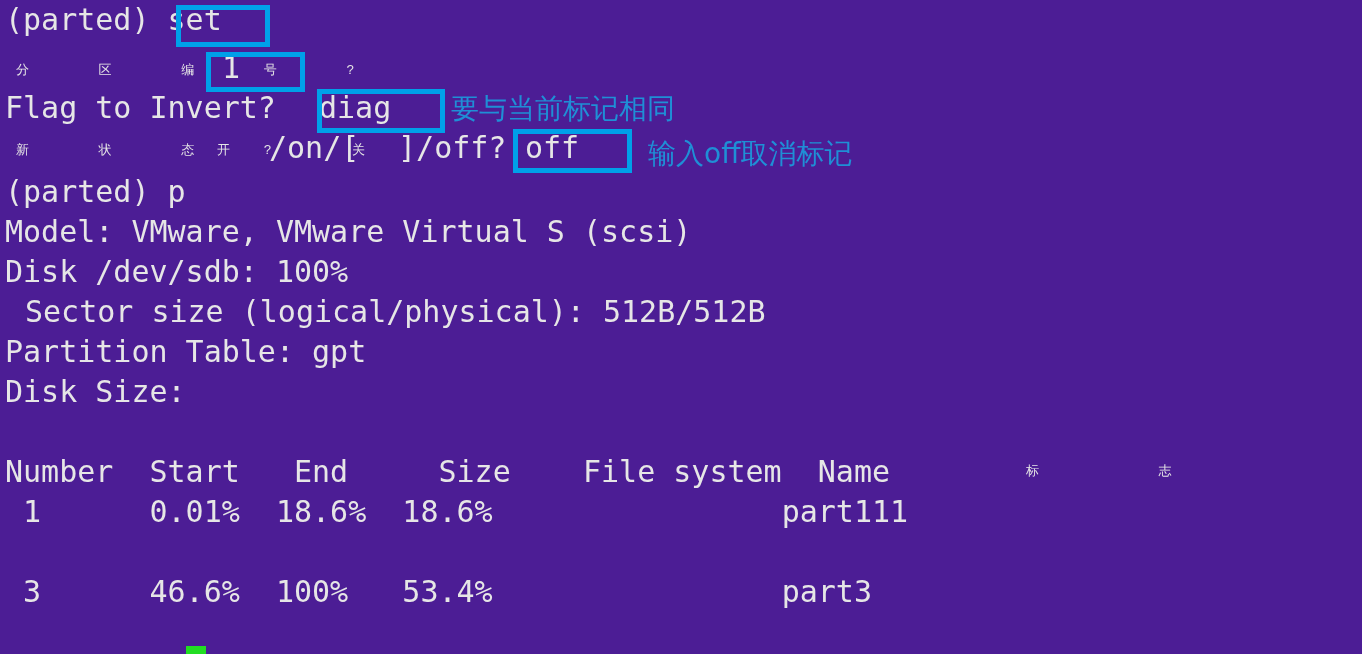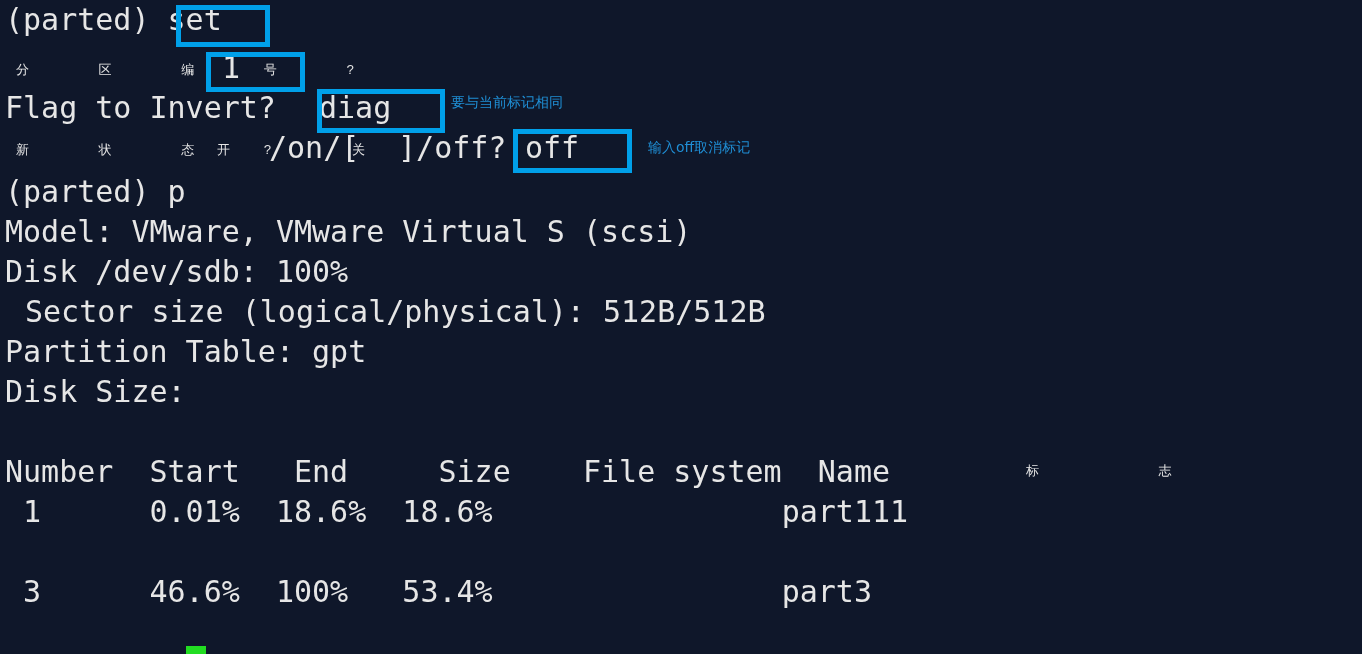--- a/index.html
+++ b/index.html
@@ -4,21 +4,21 @@
 <style>
   html, body {
     margin: 0;
     padding: 0;
     background: #000000;
   }
   #screen {
     position: relative;
     width: 1362px;
     height: 654px;
-    background: #0f172a;
+    background: #4c1d95;
     overflow: hidden;
     font-family: "DejaVu Sans Mono", "Liberation Mono", monospace;
   }
   .line {
     position: absolute;
     left: 0;
     height: 40px;
     line-height: 40px;
     white-space: pre;
     color: #e6e6e6;
@@ -39,21 +39,21 @@
     position: absolute;
     border: 5px solid #00a0e9;
     box-sizing: border-box;
     background: transparent;
     pointer-events: none;
   }
   
   .annotext {
     position: absolute;
     font-family: "DejaVu Sans", sans-serif;
-    font-size: 14px;
+    font-size: 28px;
     color: #1f8fd6;
     white-space: pre;
     line-height: 1;
   }
   
   .cursor {
     position: absolute;
     background: #22dd22;
   }
 </style>

